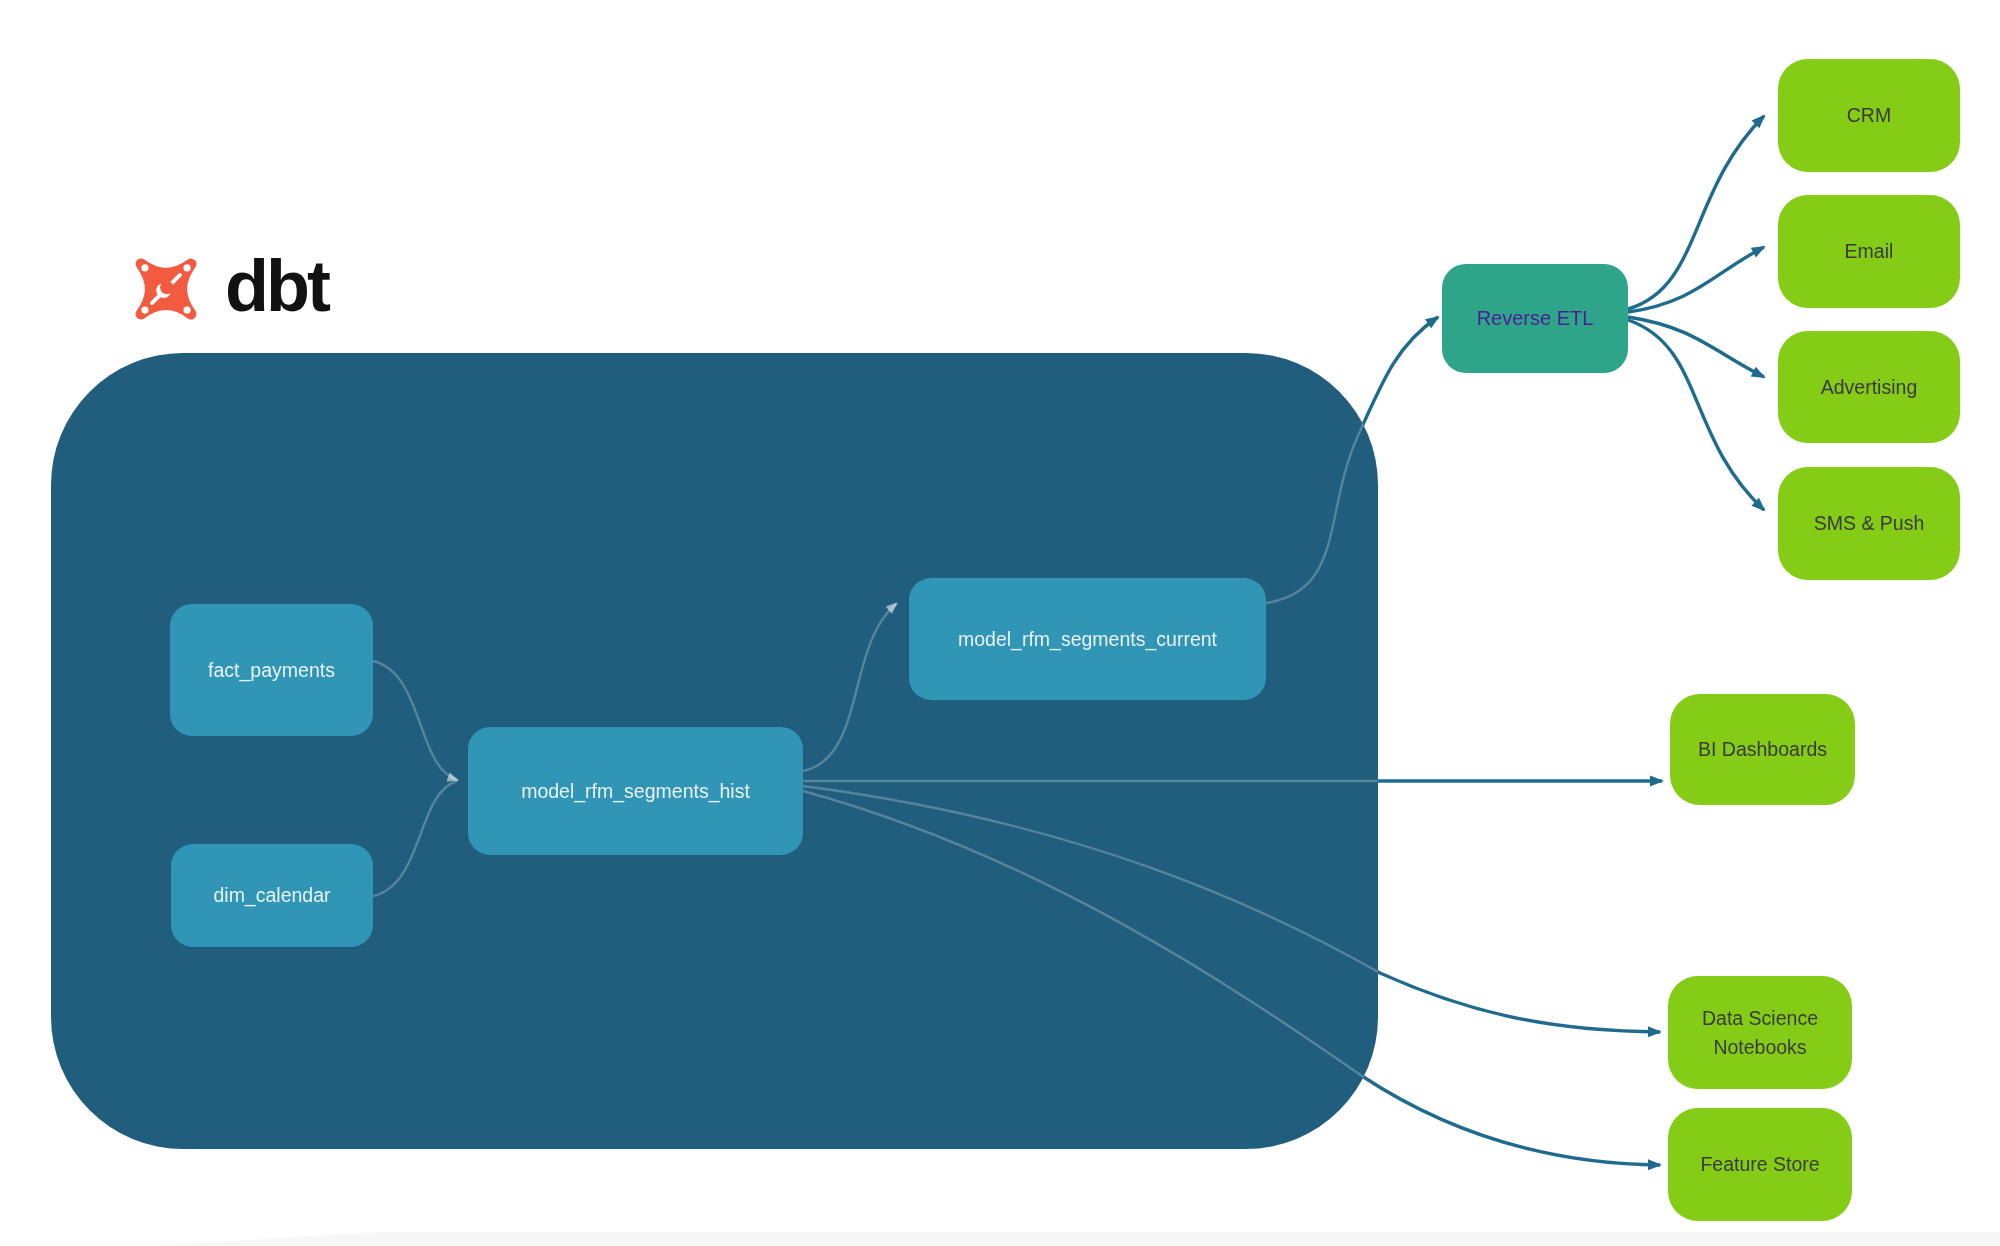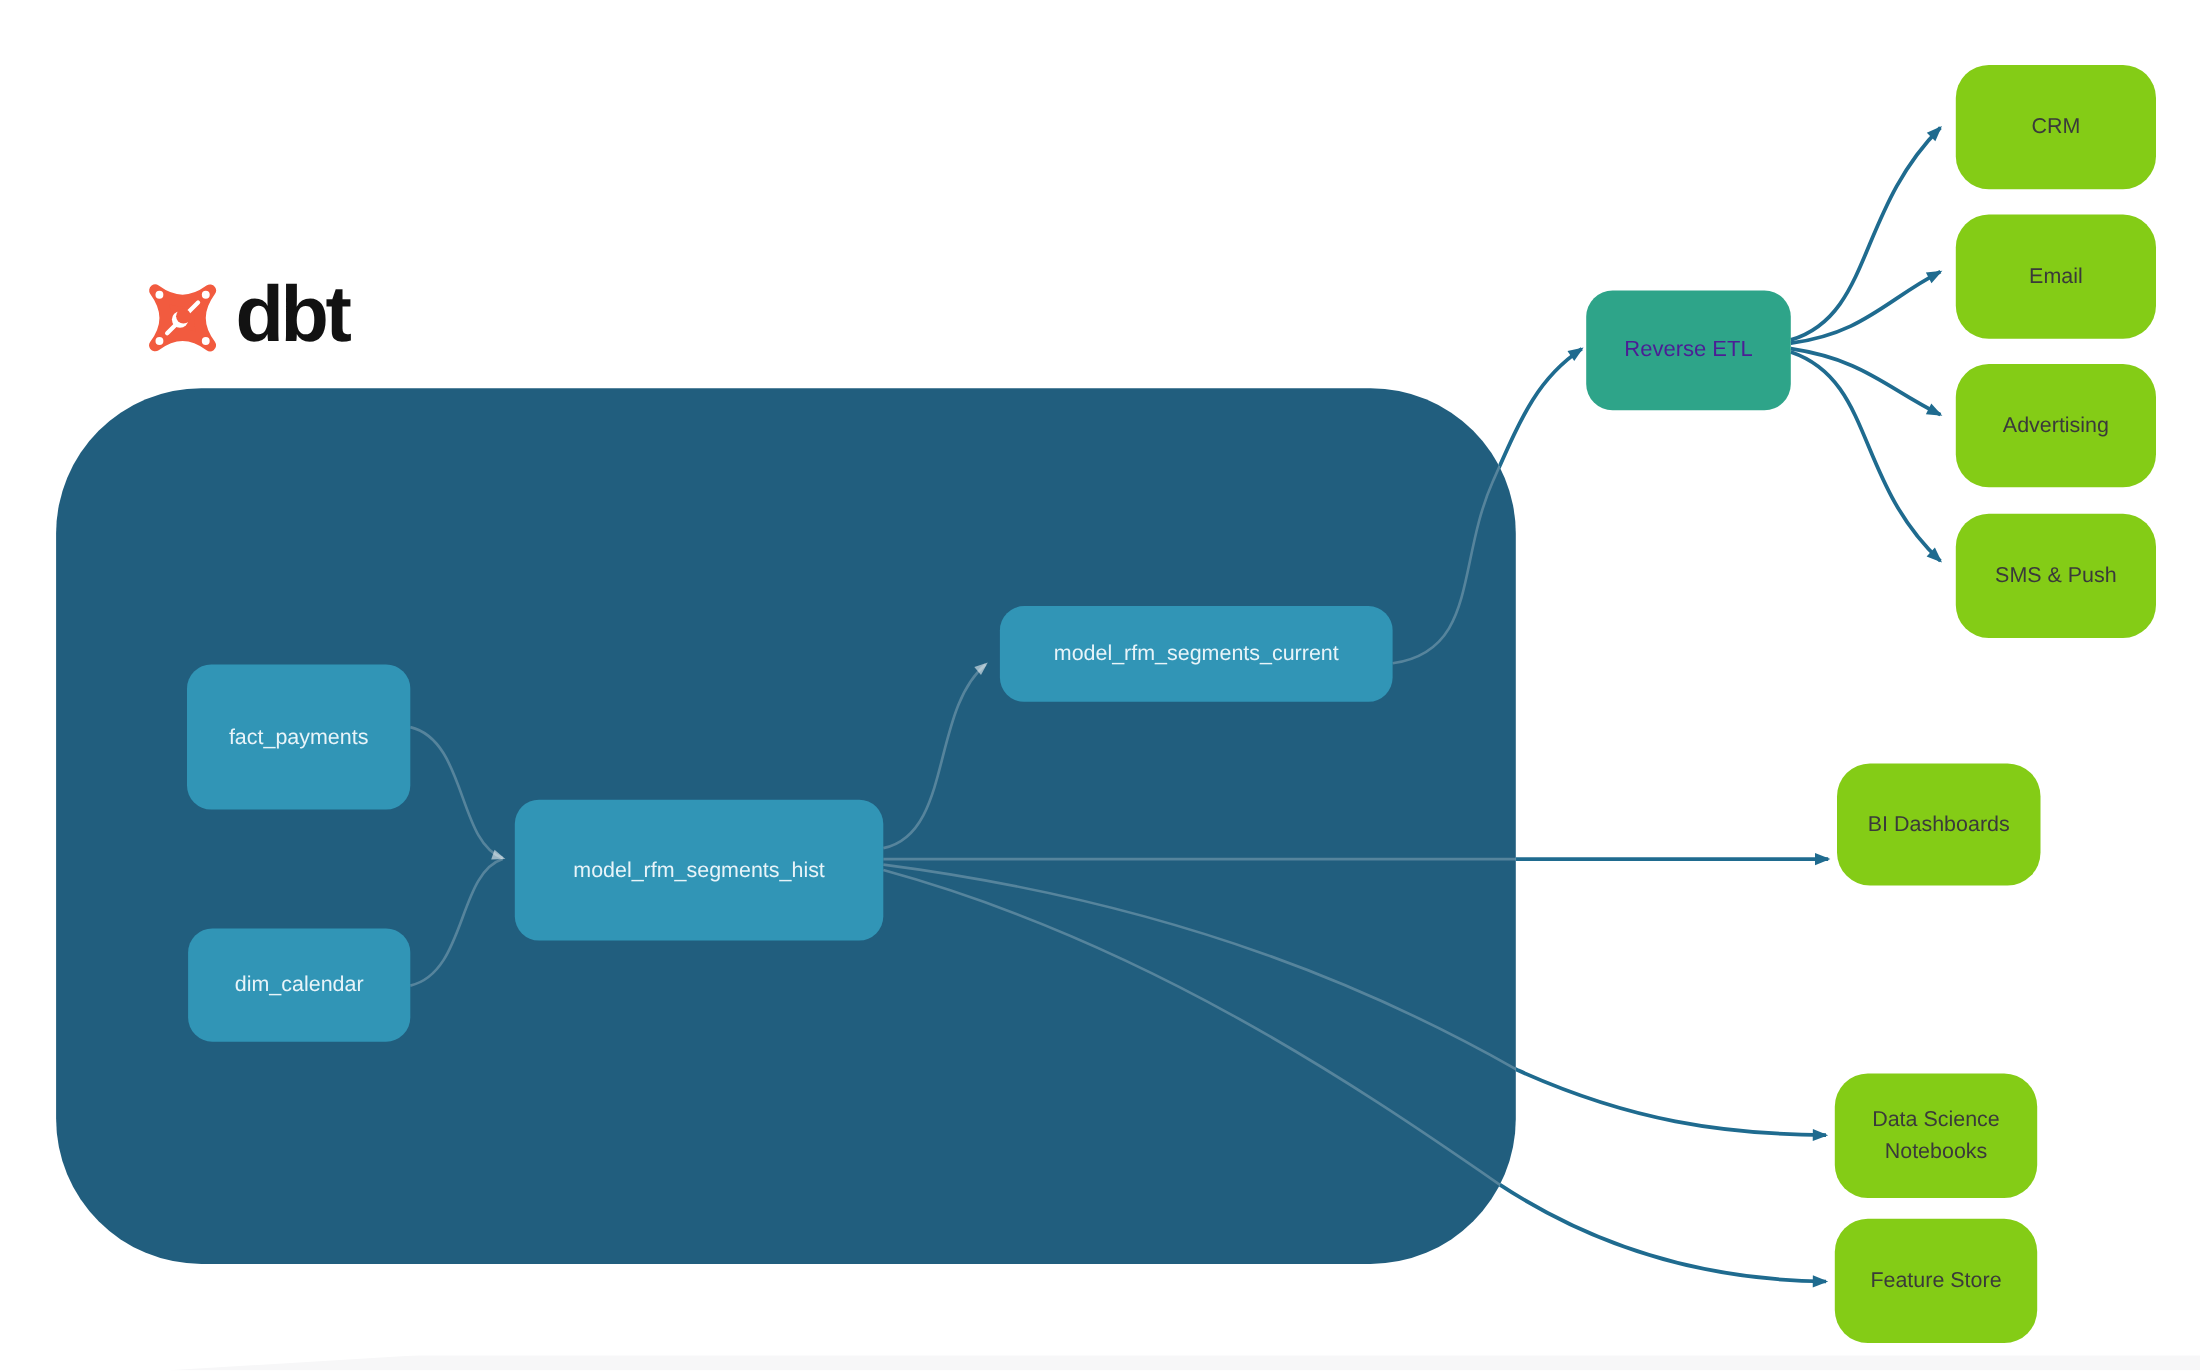--- a/index.html
+++ b/index.html
@@ -1,21 +1,21 @@
 <!DOCTYPE html>
 <html><head>
 <meta charset="utf-8">
 <style>
   html,body{margin:0;padding:0;}
   body{
     width:2000px;height:1246px;position:relative;overflow:hidden;
     background:#ffffff;font-family:"Liberation Sans",sans-serif;
   }
   
-  .logo{position:absolute;left:126px;top:250px;display:flex;align-items:flex-start;gap:8px;z-index:4;}
+  .logo{position:absolute;left:126px;top:250px;display:flex;align-items:flex-start;gap:19px;z-index:4;}
   .logo-text{font-size:72px;font-weight:800;color:#121212;letter-spacing:-3px;line-height:1;padding-bottom:6px;}
   
   .dbt-container{
     position:absolute;left:51px;top:353px;width:1327px;height:796px;
     background:#215e7e;border-radius:132px;z-index:1;
   }
   
   svg.connectors{position:absolute;left:0;top:0;z-index:2;}
   
   .node{
@@ -98,21 +98,21 @@
     <path d="M 1628 309 C 1702 287, 1688 192, 1764 116" marker-end="url(#ah-dark)"></path>
     <path d="M 1628 312 C 1694 303, 1714 273, 1764 247" marker-end="url(#ah-dark)"></path>
     <path d="M 1628 317 C 1694 327, 1714 352, 1764 377" marker-end="url(#ah-dark)"></path>
     <path d="M 1628 320 C 1704 346, 1686 437, 1764 510" marker-end="url(#ah-dark)"></path>
   </g>
 </svg>
 
 <div class="node model" style="left:170px;top:604px;width:203px;height:132px">fact_payments</div>
 <div class="node model" style="left:171px;top:844px;width:202px;height:103px">dim_calendar</div>
 <div class="node model" style="left:468px;top:727px;width:335px;height:128px">model_rfm_segments_hist</div>
-<div class="node model" style="left:909px;top:551px;width:357px;height:87px">model_rfm_segments_current</div>
+<div class="node model" style="left:909px;top:578px;width:357px;height:122px">model_rfm_segments_current</div>
 
 <div class="node green" style="left:1442px;top:264px;width:186px;height:109px">Reverse ETL</div>
 
 <div class="node dest" style="left:1778px;top:59px;width:182px;height:113px">CRM</div>
 <div class="node dest" style="left:1778px;top:195px;width:182px;height:113px">Email</div>
 <div class="node dest" style="left:1778px;top:331px;width:182px;height:112px">Advertising</div>
 <div class="node dest" style="left:1778px;top:467px;width:182px;height:113px">SMS &amp; Push</div>
 
 <div class="node dest" style="left:1670px;top:694px;width:185px;height:111px">BI Dashboards</div>
 <div class="node dest" style="left:1668px;top:976px;width:184px;height:113px">Data Science Notebooks</div>

